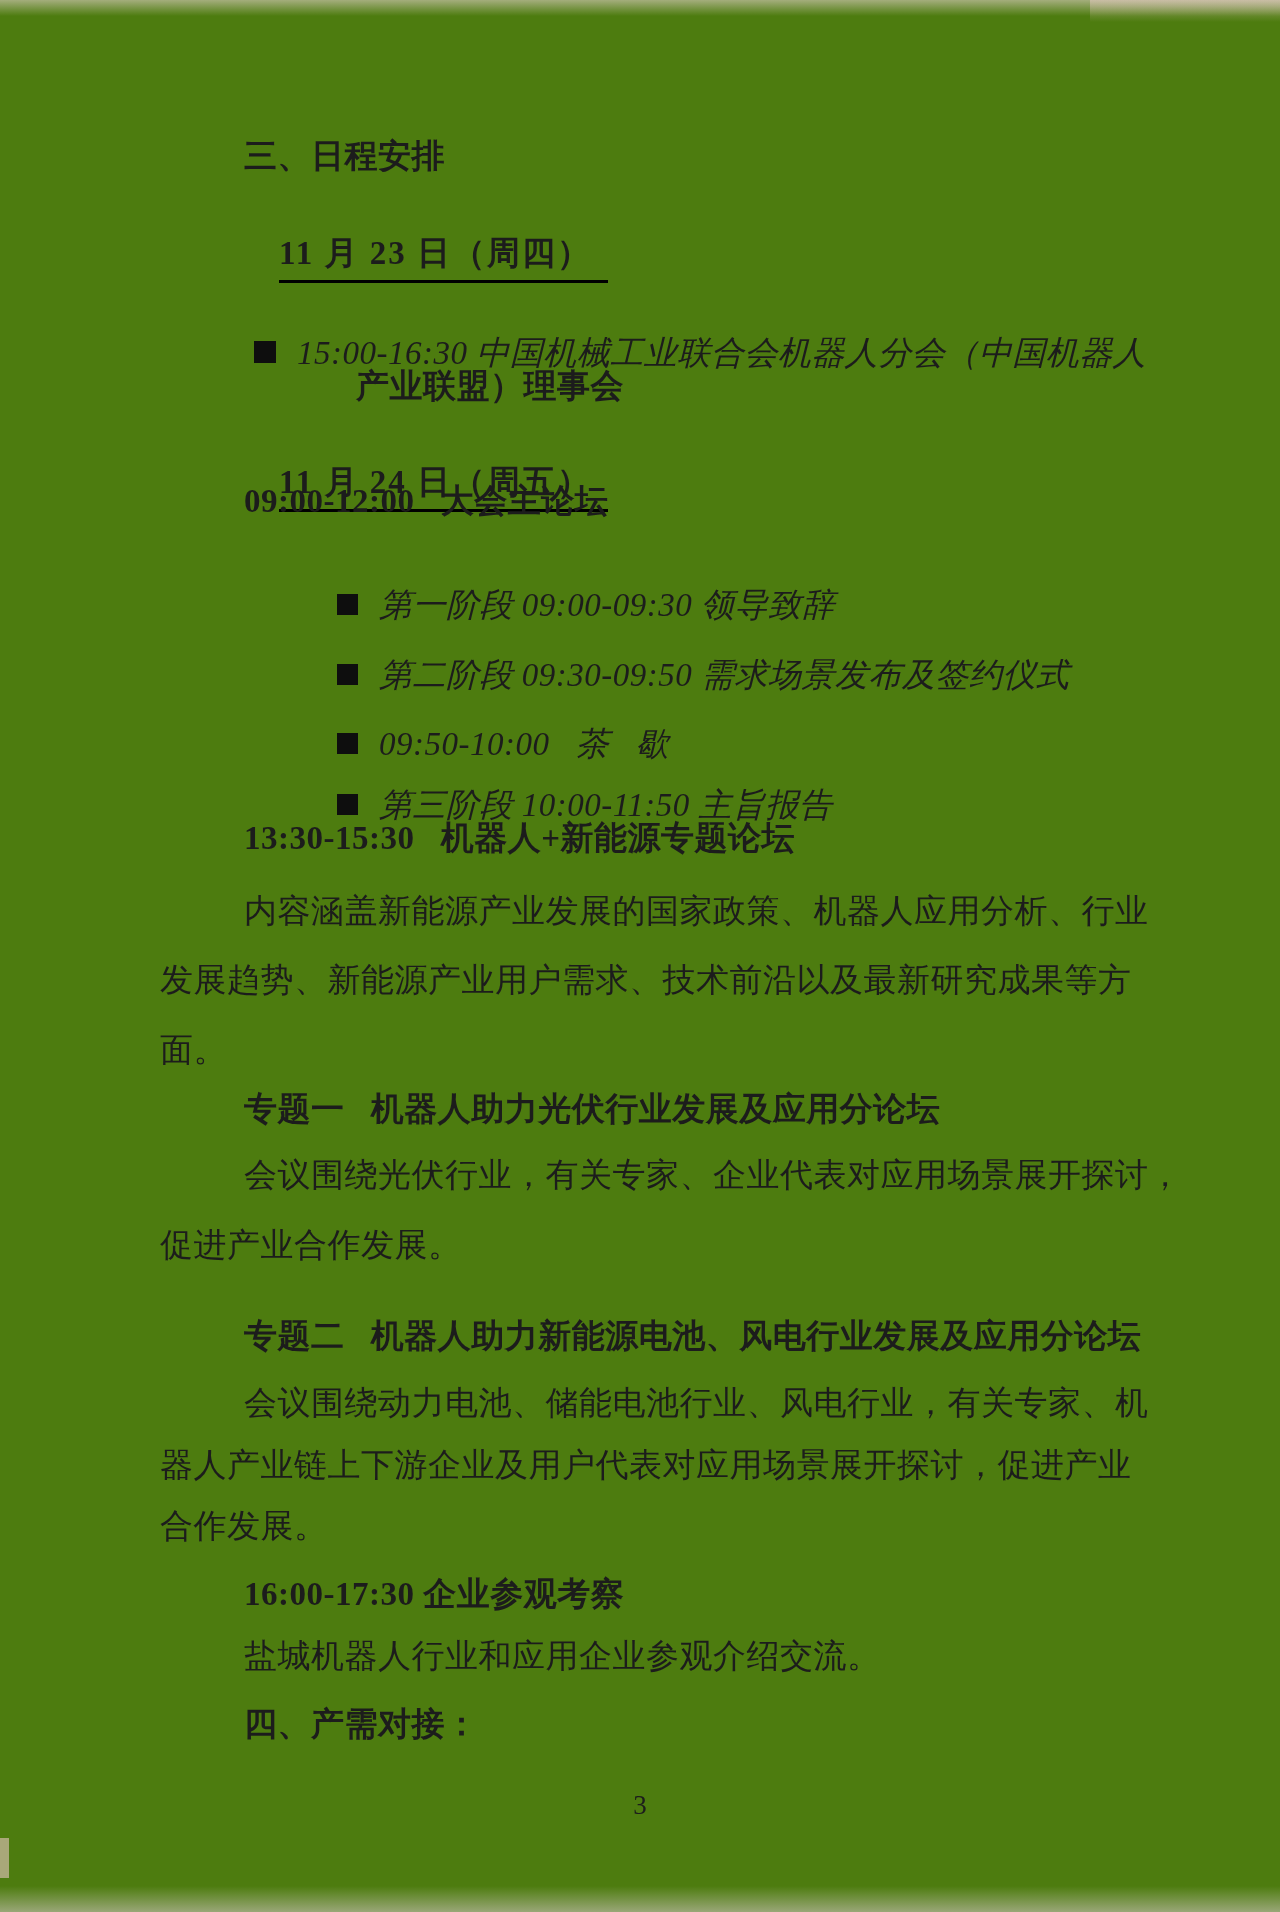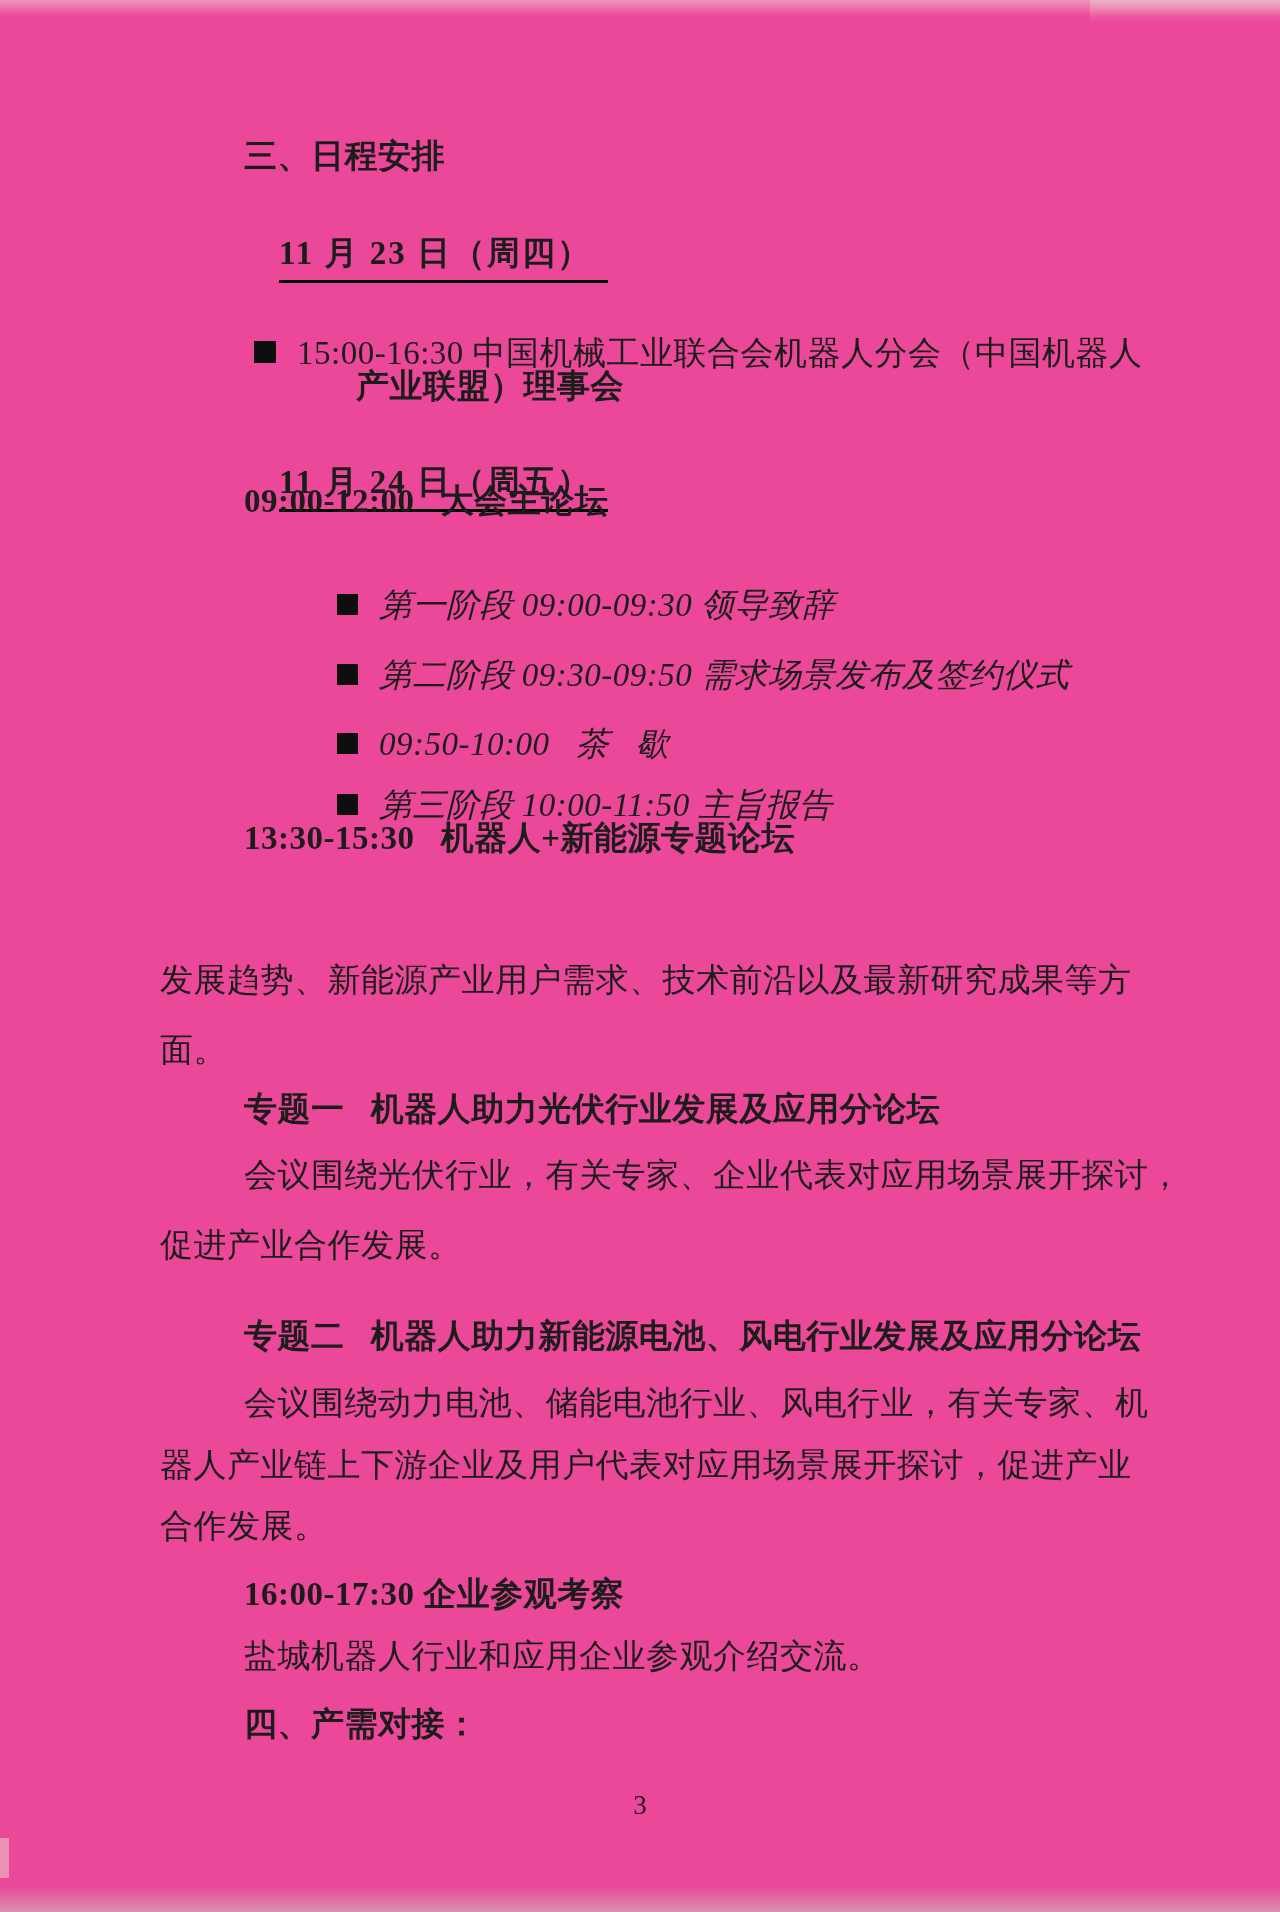--- a/index.html
+++ b/index.html
@@ -4,21 +4,21 @@
 <style>
   html,body{margin:0;padding:0;}
   body{
     font-family:"Liberation Serif","DejaVu Serif",serif;
     background:#e9e7e4;
   }
   .page{
     position:relative;
     width:1280px;height:1912px;
     margin:0 auto;
-    background:#ec4899;
+    background:#4d7c0f;
     overflow:hidden;
     color:#1c1c1c;
   }
   
   .scan-top{
     position:absolute;top:0;left:0;right:0;height:16px;
     background:linear-gradient(to bottom, rgba(236,214,214,.55), rgba(236,214,214,0));
   }
   .scan-top-right{
     position:absolute;top:0;right:0;width:190px;height:22px;
@@ -37,21 +37,21 @@
     position:absolute;
     white-space:pre;
     font-size:33px;
     line-height:1.15;
     letter-spacing:.5px;
     color:#1c1c1c;
   }
   .b{font-weight:700;}
   .ind{left:244px;}      
   .body-left{left:160px;}
-  .ev{left:219px;}       
+  .ev{left:219px;font-style:italic;}       
   .ev2{left:356px;font-weight:bold;}      
   .sub{left:302px;font-style:italic;}      
   .underlined{
     display:inline-block;
     border-bottom:3px solid #000000;
     padding:0 16px 7px 0;
     letter-spacing:2px;
   }
   .sq{
     display:inline-block;
@@ -100,20 +100,21 @@
   </div>
   <div class="l sub" style="top:688px">
     <span class="sq"></span><span>09:50-10:00   茶   歇</span>
   </div>
   <div class="l sub" style="top:749px">
     <span class="sq"></span><span>第三阶段 10:00-11:50 主旨报告</span>
   </div>
 
   <div class="l b ind" style="top:820px">13:30-15:30   机器人+新能源专题论坛</div>
 
+  <div class="l ind" style="top:893px">内容涵盖新能源产业发展的国家政策、机器人应用分析、行业</div>
   <div class="l body-left" style="top:962px">发展趋势、新能源产业用户需求、技术前沿以及最新研究成果等方</div>
   <div class="l body-left" style="top:1032px">面。</div>
 
   <div class="l ind" style="top:1157px">会议围绕光伏行业，有关专家、企业代表对应用场景展开探讨，</div>
   <div class="l b ind" style="top:1091px">专题一   机器人助力光伏行业发展及应用分论坛</div>
   <div class="l body-left" style="top:1227px">促进产业合作发展。</div>
 
   <div class="l b ind" style="top:1318px">专题二   机器人助力新能源电池、风电行业发展及应用分论坛</div>
   <div class="l ind" style="top:1385px">会议围绕动力电池、储能电池行业、风电行业，有关专家、机</div>
   <div class="l body-left" style="top:1447px">器人产业链上下游企业及用户代表对应用场景展开探讨，促进产业</div>

